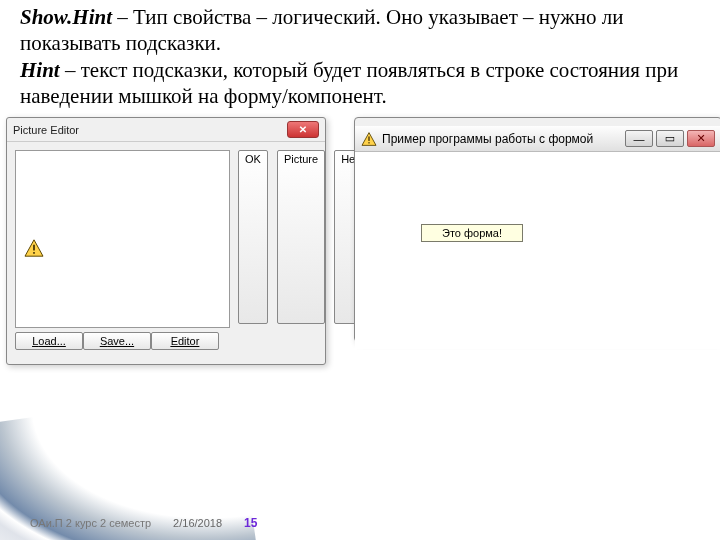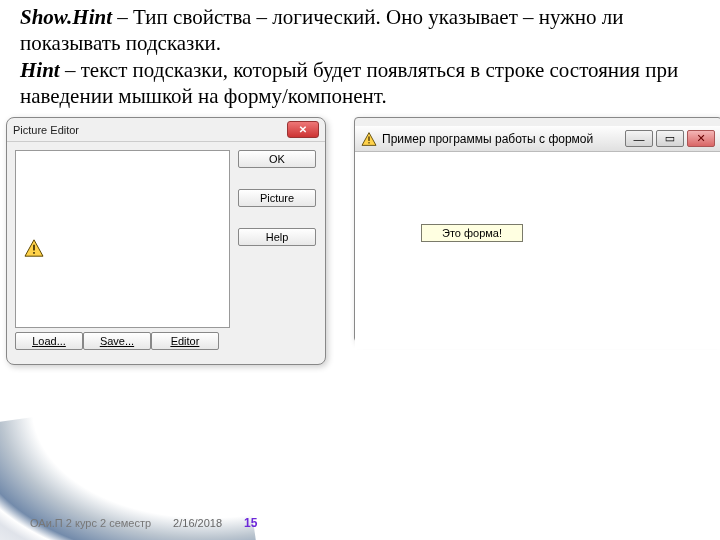--- a/index.html
+++ b/index.html
@@ -23,21 +23,21 @@
   .screens {
     position: relative;
     height: 280px;
     width: 100%;
   }
   
   .win {
     position: absolute;
     background: #f0f0f0;
     border: 1px solid #888;
-    border-radius: 8px;
+    border-radius: 3px;
     box-shadow: 2px 2px 6px rgba(0,0,0,0.2);
   }
   .pic-editor {
     left: 6px; top: 0;
     width: 320px;
     height: 248px;
   }
   .pic-title {
     display: flex;
     justify-content: space-between;
@@ -65,21 +65,21 @@
   .preview-frame {
     width: 215px;
     height: 178px;
     background: #fff;
     border: 1px solid #999;
     position: relative;
   }
   .preview-frame .warn { position:absolute; left:8px; top:88px; }
   .btn-col {
     width: 78px;
-    display: flex; flex-direction: column; gap: 21px;
+    display: flex; flex-direction: row; gap: 9px;
   }
   .btn, .btn-sm {
     font-family: Tahoma, sans-serif;
     font-size: 11px;
     background: linear-gradient(#fff,#e8e8e8);
     border: 1px solid #888;
     border-radius: 2px;
     padding: 2px 6px;
     text-align: center;
     white-space: nowrap;

